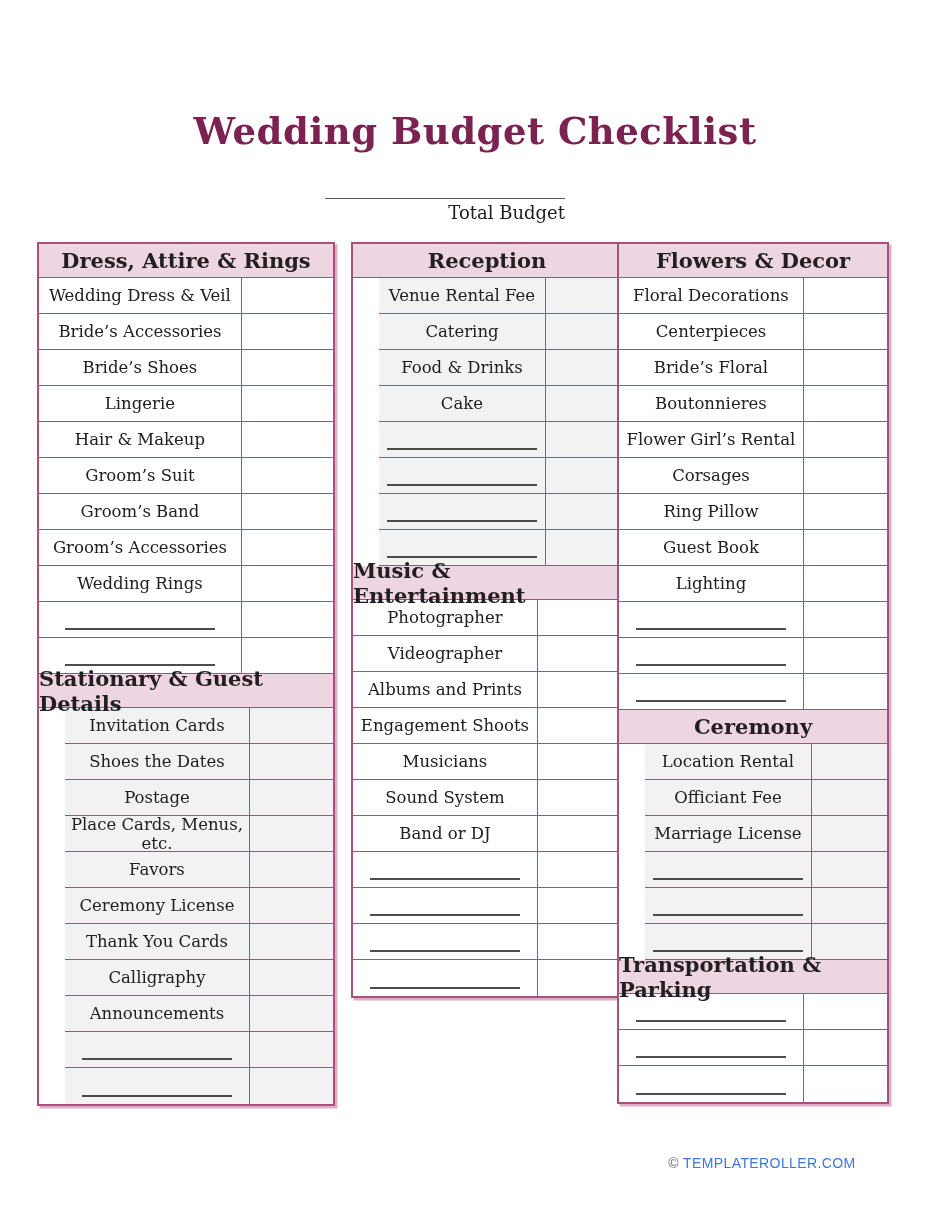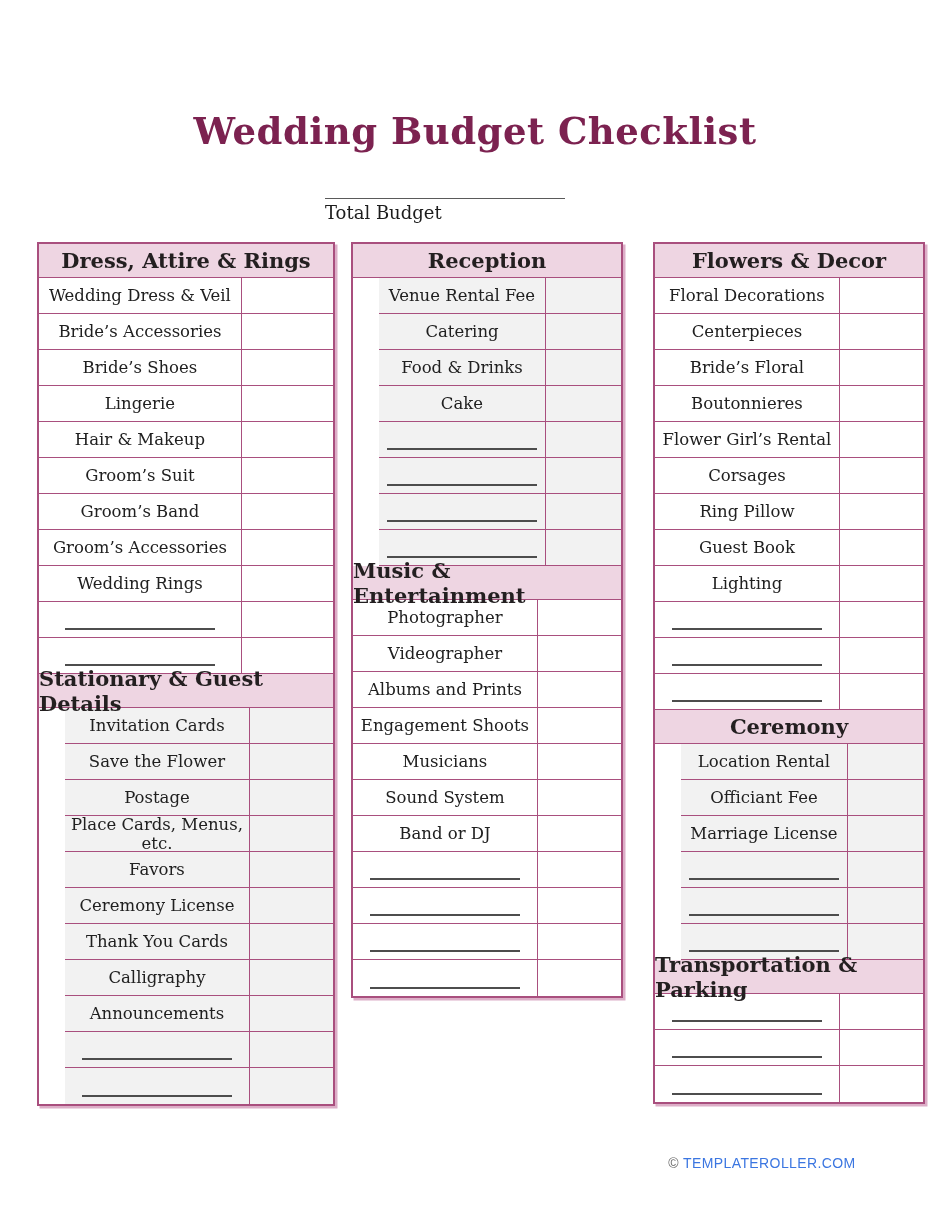--- a/index.html
+++ b/index.html
@@ -9,36 +9,36 @@
     -webkit-font-smoothing:antialiased;
   }
   .page{position:absolute;inset:0;padding-left:48px;}
   .title{
     position:absolute;top:110px;left:0;width:100%;
     text-align:center;font-size:37px;font-weight:bold;
     color:var(--title-color);margin:0;line-height:1.15;
     letter-spacing:0.5px;
   }
   .total{
-    position:absolute;top:186px;left:325px;width:240px;text-align:left;
+    position:absolute;top:186px;left:325px;width:240px;text-align:right;
   }
   .total-line{
     height:12px;border-bottom:1.5px solid #5a5a5a;margin-bottom:3px;
   }
   .total-label{font-size:18px;color:#1d1d1d;}
 
   .col{
     position:absolute;top:242px;
     border:2px solid var(--accent);
     box-shadow:2.5px 2.5px 0 var(--shadow);
     background:#fff;
   }
   .col1{left:37px;width:294px;}
   .col2{left:351px;width:268px;}
-  .col3{left:653px;width:268px;}
+  .col3{left:617px;width:268px;}
 
   .row{
     box-sizing:border-box;display:flex;align-items:stretch;
     border-bottom:1.5px solid var(--accent);
     background:#ffffff;
   }
   .row:last-child{border-bottom:none;}
   .header-row{
     height:34px;align-items:center;justify-content:center;
     background:var(--header-bg);
@@ -127,21 +127,21 @@
           <div class="blank-line"></div>
         </div>
         <div class="value-cell"></div>
       </div>
       <div class="row header-row">Stationary &amp; Guest Details</div>
       <div class="row item-row shaded">
         <div class="label-cell">Invitation Cards</div>
         <div class="value-cell"></div>
       </div>
       <div class="row item-row shaded">
-        <div class="label-cell">Save the Flower</div>
+        <div class="label-cell">Shoes the Dates</div>
         <div class="value-cell"></div>
       </div>
       <div class="row item-row shaded">
         <div class="label-cell">Postage</div>
         <div class="value-cell"></div>
       </div>
       <div class="row item-row shaded">
         <div class="label-cell">Place Cards, Menus, etc.</div>
         <div class="value-cell"></div>
       </div>

